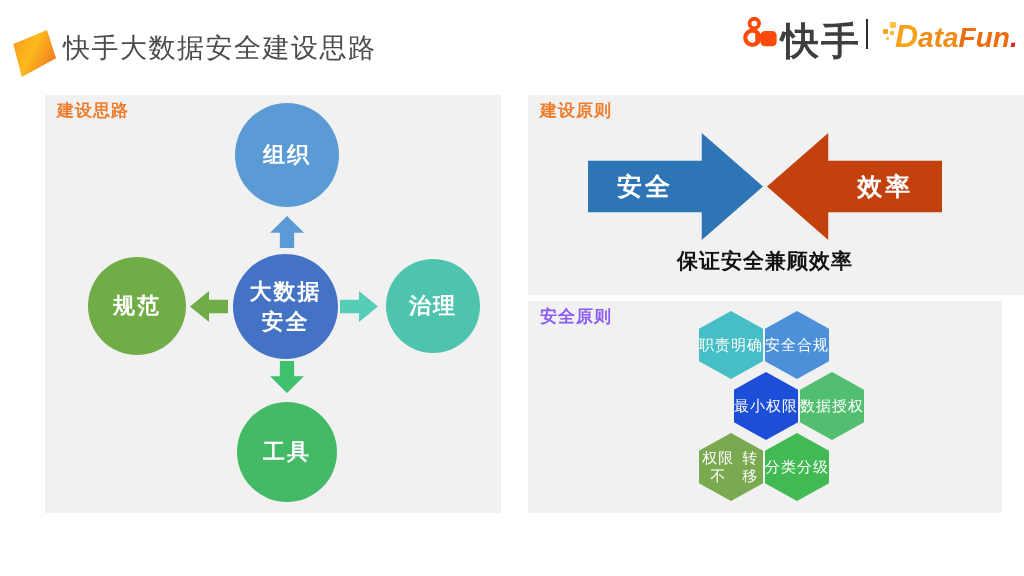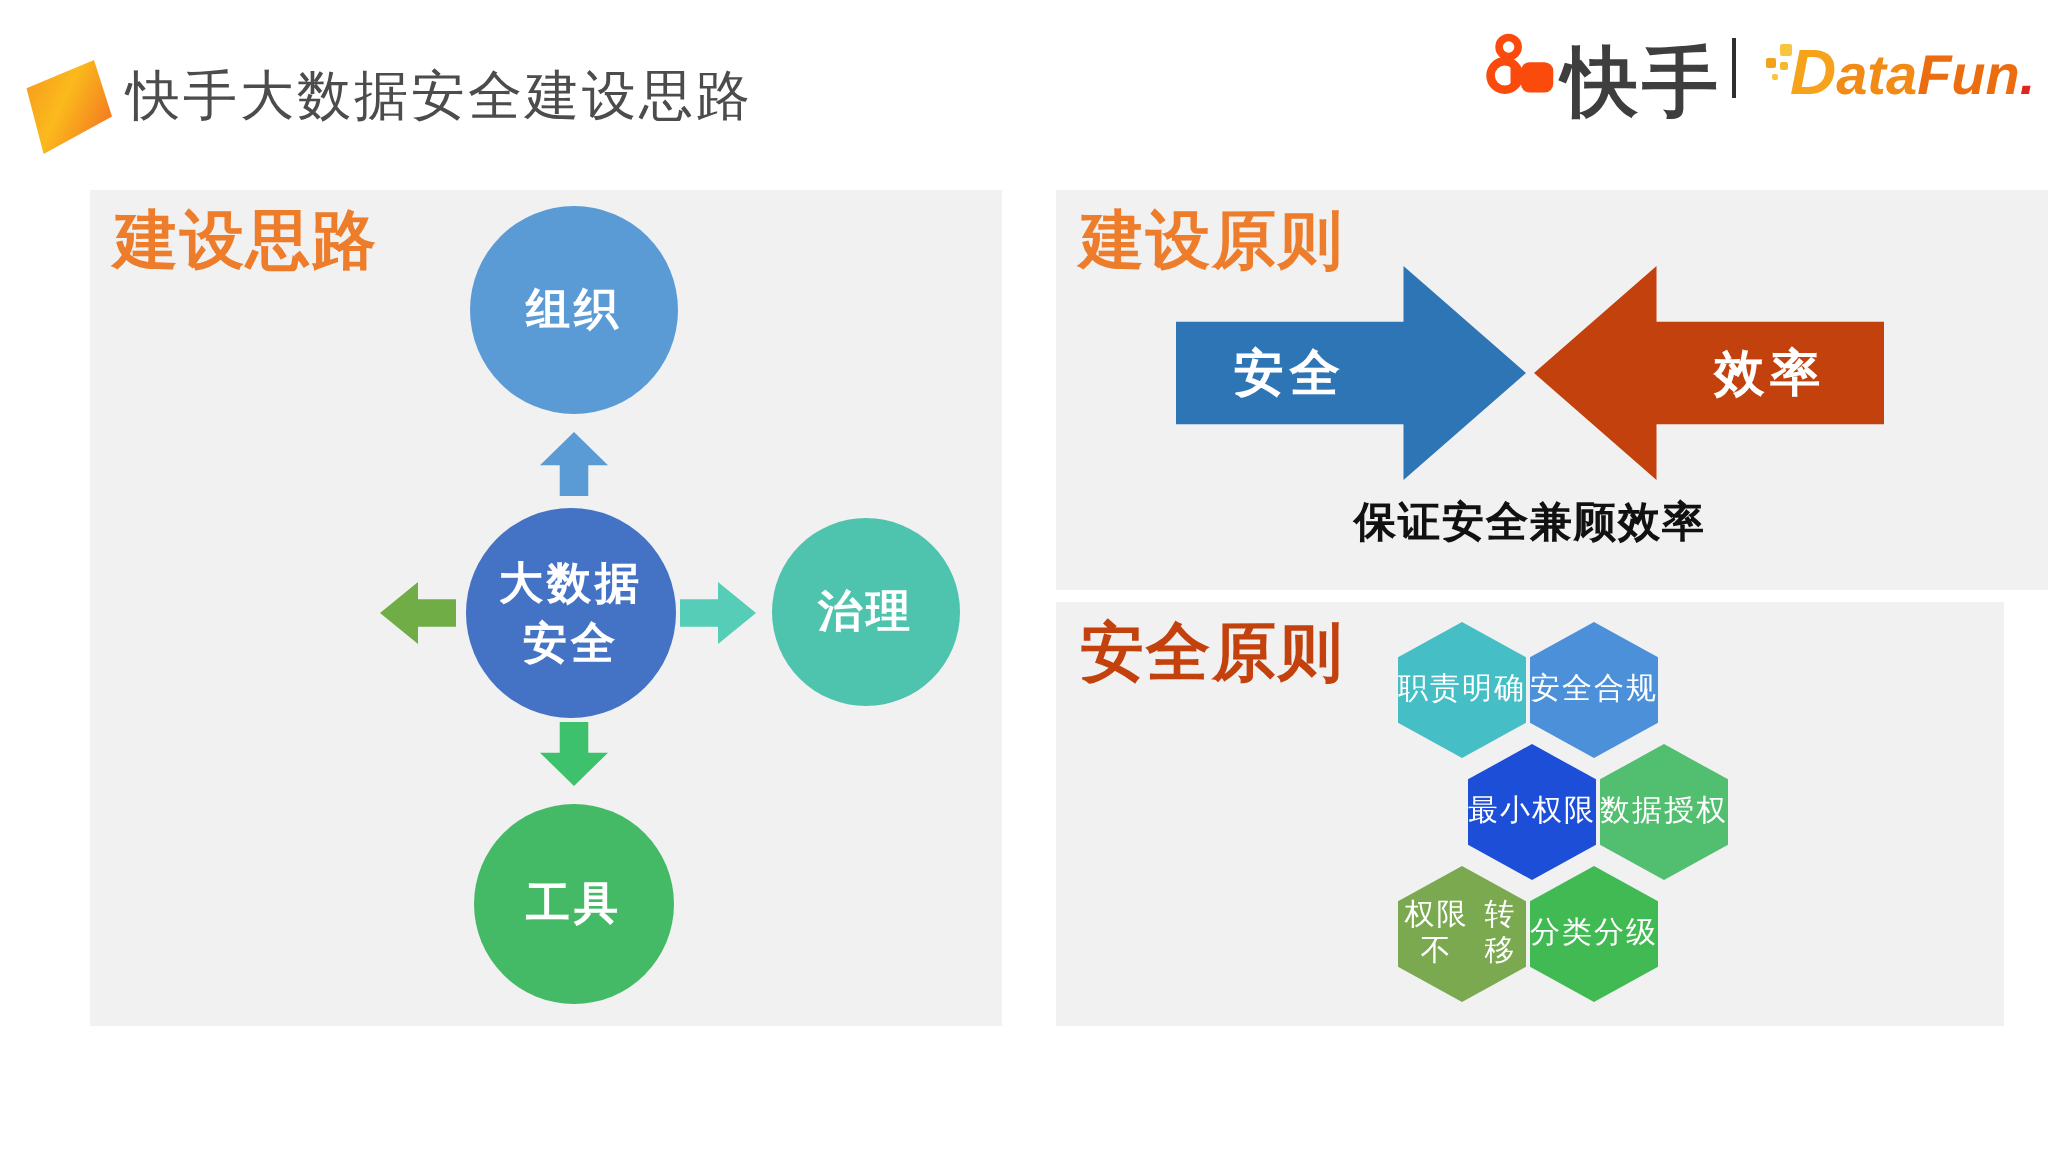--- a/index.html
+++ b/index.html
@@ -23,21 +23,21 @@
   .df-d   { color:#F7A21B; font-size:32px; }
   .df-ata { color:#F28B16; }
   .df-fun { color:#EC6C10; }
   .df-dot { color:#E2261C; }
 
   
   .panel { position:absolute; background:#F1F1F2; }
   .left-panel { left:45px; top:95px; width:456px; height:418px; }
   .tr-panel   { left:528px; top:95px; width:568px; height:200px; }
   .br-panel   { left:528px; top:301px; width:474px; height:212px; }
-  .panel-label { position:absolute; left:12px; top:4px; font-size:32px; font-weight:700;
+  .panel-label { position:absolute; left:12px; top:4px; font-size:17px; font-weight:700;
     letter-spacing:1px; }
 
   
   .circle { position:absolute; border-radius:50%; display:flex; flex-direction:column;
     align-items:center; justify-content:center; color:#fff; font-weight:700;
     font-size:22px; letter-spacing:2px; line-height:30px; }
   .c-top    { left:190px; top:8px;   width:104px; height:104px; }
   .c-center { left:188px; top:159px; width:105px; height:105px; }
   .c-left   { left:43px;  top:162px; width:98px;  height:98px; }
   .c-right  { left:341px; top:164px; width:94px;  height:94px; }
@@ -109,20 +109,23 @@
   </span>
 
   <section class="panel left-panel">
     <h2 class="panel-label" style="color: rgb(237, 124, 43);">建设思路</h2>
 
     <div class="circle c-top" style="background: rgb(91, 155, 213);">
       <span>组织</span>
     </div>
     <div class="arrow a-up" style="background: rgb(91, 155, 213);"></div>
 
+    <div class="circle c-left" style="background: rgb(112, 173, 71);">
+      <span>规范</span>
+    </div>
     <div class="arrow a-left" style="background: rgb(112, 173, 71);"></div>
 
     <div class="circle c-center" style="background: rgb(68, 114, 196);">
       <span>大数据</span>
       <span>安全</span>
     </div>
 
     <div class="arrow a-right" style="background: rgb(86, 205, 182);"></div>
     <div class="circle c-right" style="background: rgb(78, 195, 174);">
       <span>治理</span>
@@ -140,21 +143,21 @@
     <div class="big-arrow ba-right" style="background: rgb(46, 117, 182);">
       <span class="ba-label">安全</span>
     </div>
     <div class="big-arrow ba-left" style="background: #c2410c;">
       <span class="ba-label">效率</span>
     </div>
     <div class="tr-caption">保证安全兼顾效率</div>
   </section>
 
   <section class="panel br-panel">
-    <h2 class="panel-label" style="color: #c2410c;">安全原则</h2>
+    <h2 class="panel-label" style="color: #8b5cf6;">安全原则</h2>
 
     <div class="hex hex-0" style="background: rgb(69, 190, 198);">
       <span>职责</span>
       <span>明确</span>
     </div>
     <div class="hex hex-1" style="background: rgb(76, 144, 217);">
       <span>安全</span>
       <span>合规</span>
     </div>
     <div class="hex hex-2" style="background: #1d4ed8;">

